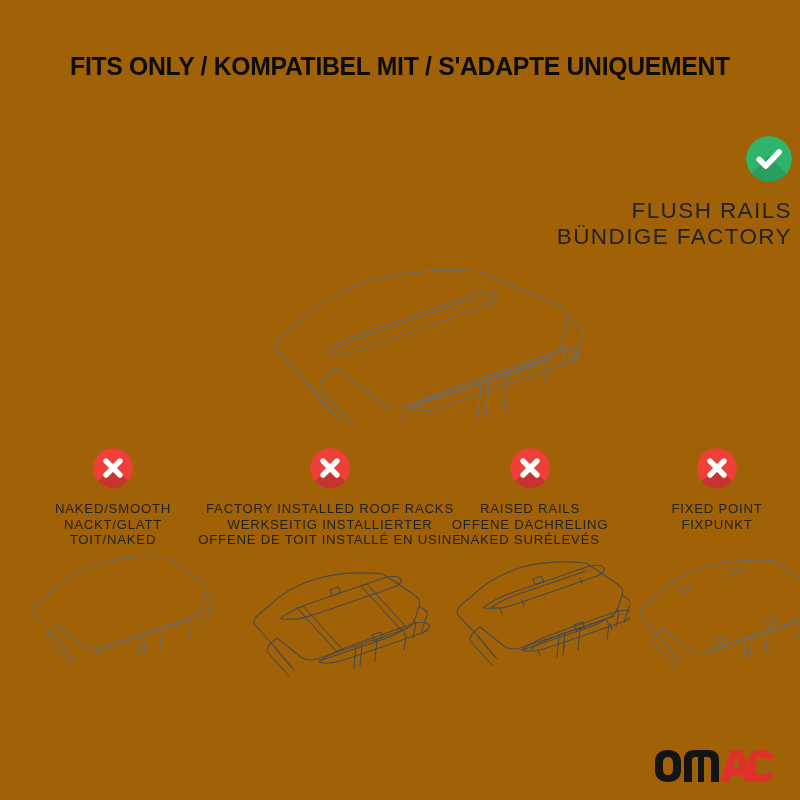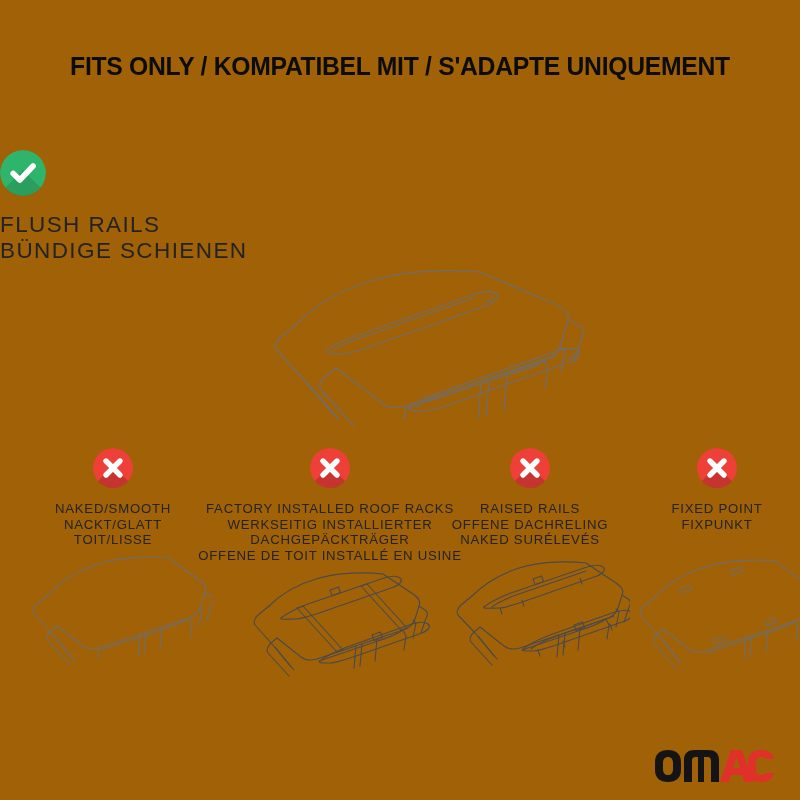--- a/index.html
+++ b/index.html
@@ -30,23 +30,23 @@
     letter-spacing: -0.3px;
     color: #0c0c0c;
     white-space: nowrap;
     transform: scaleX(0.97);
   }
 
   
   #primary-block {
     position: absolute;
     left: 0;
-    top: 150px;
+    top: 136px;
     width: 792px;
-    text-align: left;
+    text-align: right;
   }
   .badge {
     position: relative;
     display: inline-block;
     border-radius: 50%;
     overflow: hidden;
   }
   .badge .shadow {
     position: absolute;
     pointer-events: none;
@@ -171,21 +171,21 @@
     <div class="badge" id="check-badge">
       <span class="disc"></span>
       <span class="shadow"></span>
       <svg class="mark" viewBox="0 0 46 46" xmlns="http://www.w3.org/2000/svg">
         <path d="M13.2 23.4 L19.8 30.0 L33.1 16.0" fill="none" stroke="#ffffff" stroke-width="5.6" stroke-linecap="round" stroke-linejoin="round"></path>
       </svg>
     </div>
 
     <div id="primary-labels">
       <div>FLUSH RAILS</div>
-      <div>BÜNDIGE SCHIENEN</div>
+      <div>BÜNDIGE FACTORY</div>
     </div>
   </div>
 
   <svg id="hero-illustration" viewBox="0 0 400 170" xmlns="http://www.w3.org/2000/svg">
     <g fill="none" stroke="#6e6e6e" stroke-width="1.25" stroke-linejoin="round" stroke-linecap="round">
 
       <path d="M92 53 C108 37 132 22 165 12 C200 2 245 1 272 4 L347 36 C358 41 362 46 360 52
                L353 76 C351 84 345 90 336 93 L198 138 C188 141 180 140 174 135 L128 100"></path>
 
       <path d="M92 53 L74 68 C68 73 66 78 69 82 L96 112"></path>
@@ -222,21 +222,21 @@
       <div class="x-badge">
         <span class="disc"></span>
         <span class="shadow"></span>
         <svg class="mark" viewBox="0 0 40 40" xmlns="http://www.w3.org/2000/svg">
           <path d="M13 13 L27 27 M27 13 L13 27" stroke="#ffffff" stroke-width="5.4" stroke-linecap="round"></path>
         </svg>
       </div>
       <div class="option-labels">
         <div>NAKED/SMOOTH</div>
         <div>NACKT/GLATT</div>
-        <div>TOIT/LISSE</div>
+        <div>TOIT/NAKED</div>
       </div>
       <svg class="option-art" style="top:100px; width:200px; height:140px;" viewBox="0 0 200 140" xmlns="http://www.w3.org/2000/svg">
         <g fill="none" stroke="#6e6e6e" stroke-width="1.1" stroke-linejoin="round" stroke-linecap="round">
           <path d="M36 46 C47 34 63 23 85 16 C108 9 138 8 156 10 L186 32 C192 36 194 40 192 44
                    L188 58 C186 64 182 68 176 70 L86 100 C79 102 74 101 70 98 L44 78"></path>
           <path d="M36 46 L24 56 C20 60 19 63 21 66 L39 86"></path>
           <path d="M44 78 L38 83 C34 87 33 90 35 93 L57 117"></path>
           <path d="M39 86 L59 110"></path>
           <path d="M42 89 L62 113"></path>
           <path d="M192 44 L198 48 C201 50 201 53 199 56 L194 72"></path>
@@ -255,21 +255,20 @@
       <div class="x-badge">
         <span class="disc"></span>
         <span class="shadow"></span>
         <svg class="mark" viewBox="0 0 40 40" xmlns="http://www.w3.org/2000/svg">
           <path d="M13 13 L27 27 M27 13 L13 27" stroke="#ffffff" stroke-width="5.4" stroke-linecap="round"></path>
         </svg>
       </div>
       <div class="option-labels">
         <div>FACTORY INSTALLED ROOF RACKS</div>
         <div>WERKSEITIG INSTALLIERTER</div>
-        <div>DACHGEPÄCKTRÄGER</div>
         <div>OFFENE DE TOIT INSTALLÉ EN USINE</div>
       </div>
       <svg class="option-art" style="top:116px; width:210px; height:135px;" viewBox="0 0 210 135" xmlns="http://www.w3.org/2000/svg">
         <g fill="none" stroke="#4a4a4a" stroke-width="1.1" stroke-linejoin="round" stroke-linecap="round">
 
           <path d="M44 42 C55 31 70 21 91 15 C113 8 141 8 158 10 L188 30 C194 34 196 38 194 42
                    L190 55 C188 61 184 64 178 66 L92 95 C85 97 80 96 76 93 L52 74"></path>
           <path d="M44 42 L33 51 C29 55 28 58 30 61 L47 80"></path>
           <path d="M52 74 L46 79 C42 83 41 86 43 89 L64 112"></path>
           <path d="M47 80 L66 103"></path>

